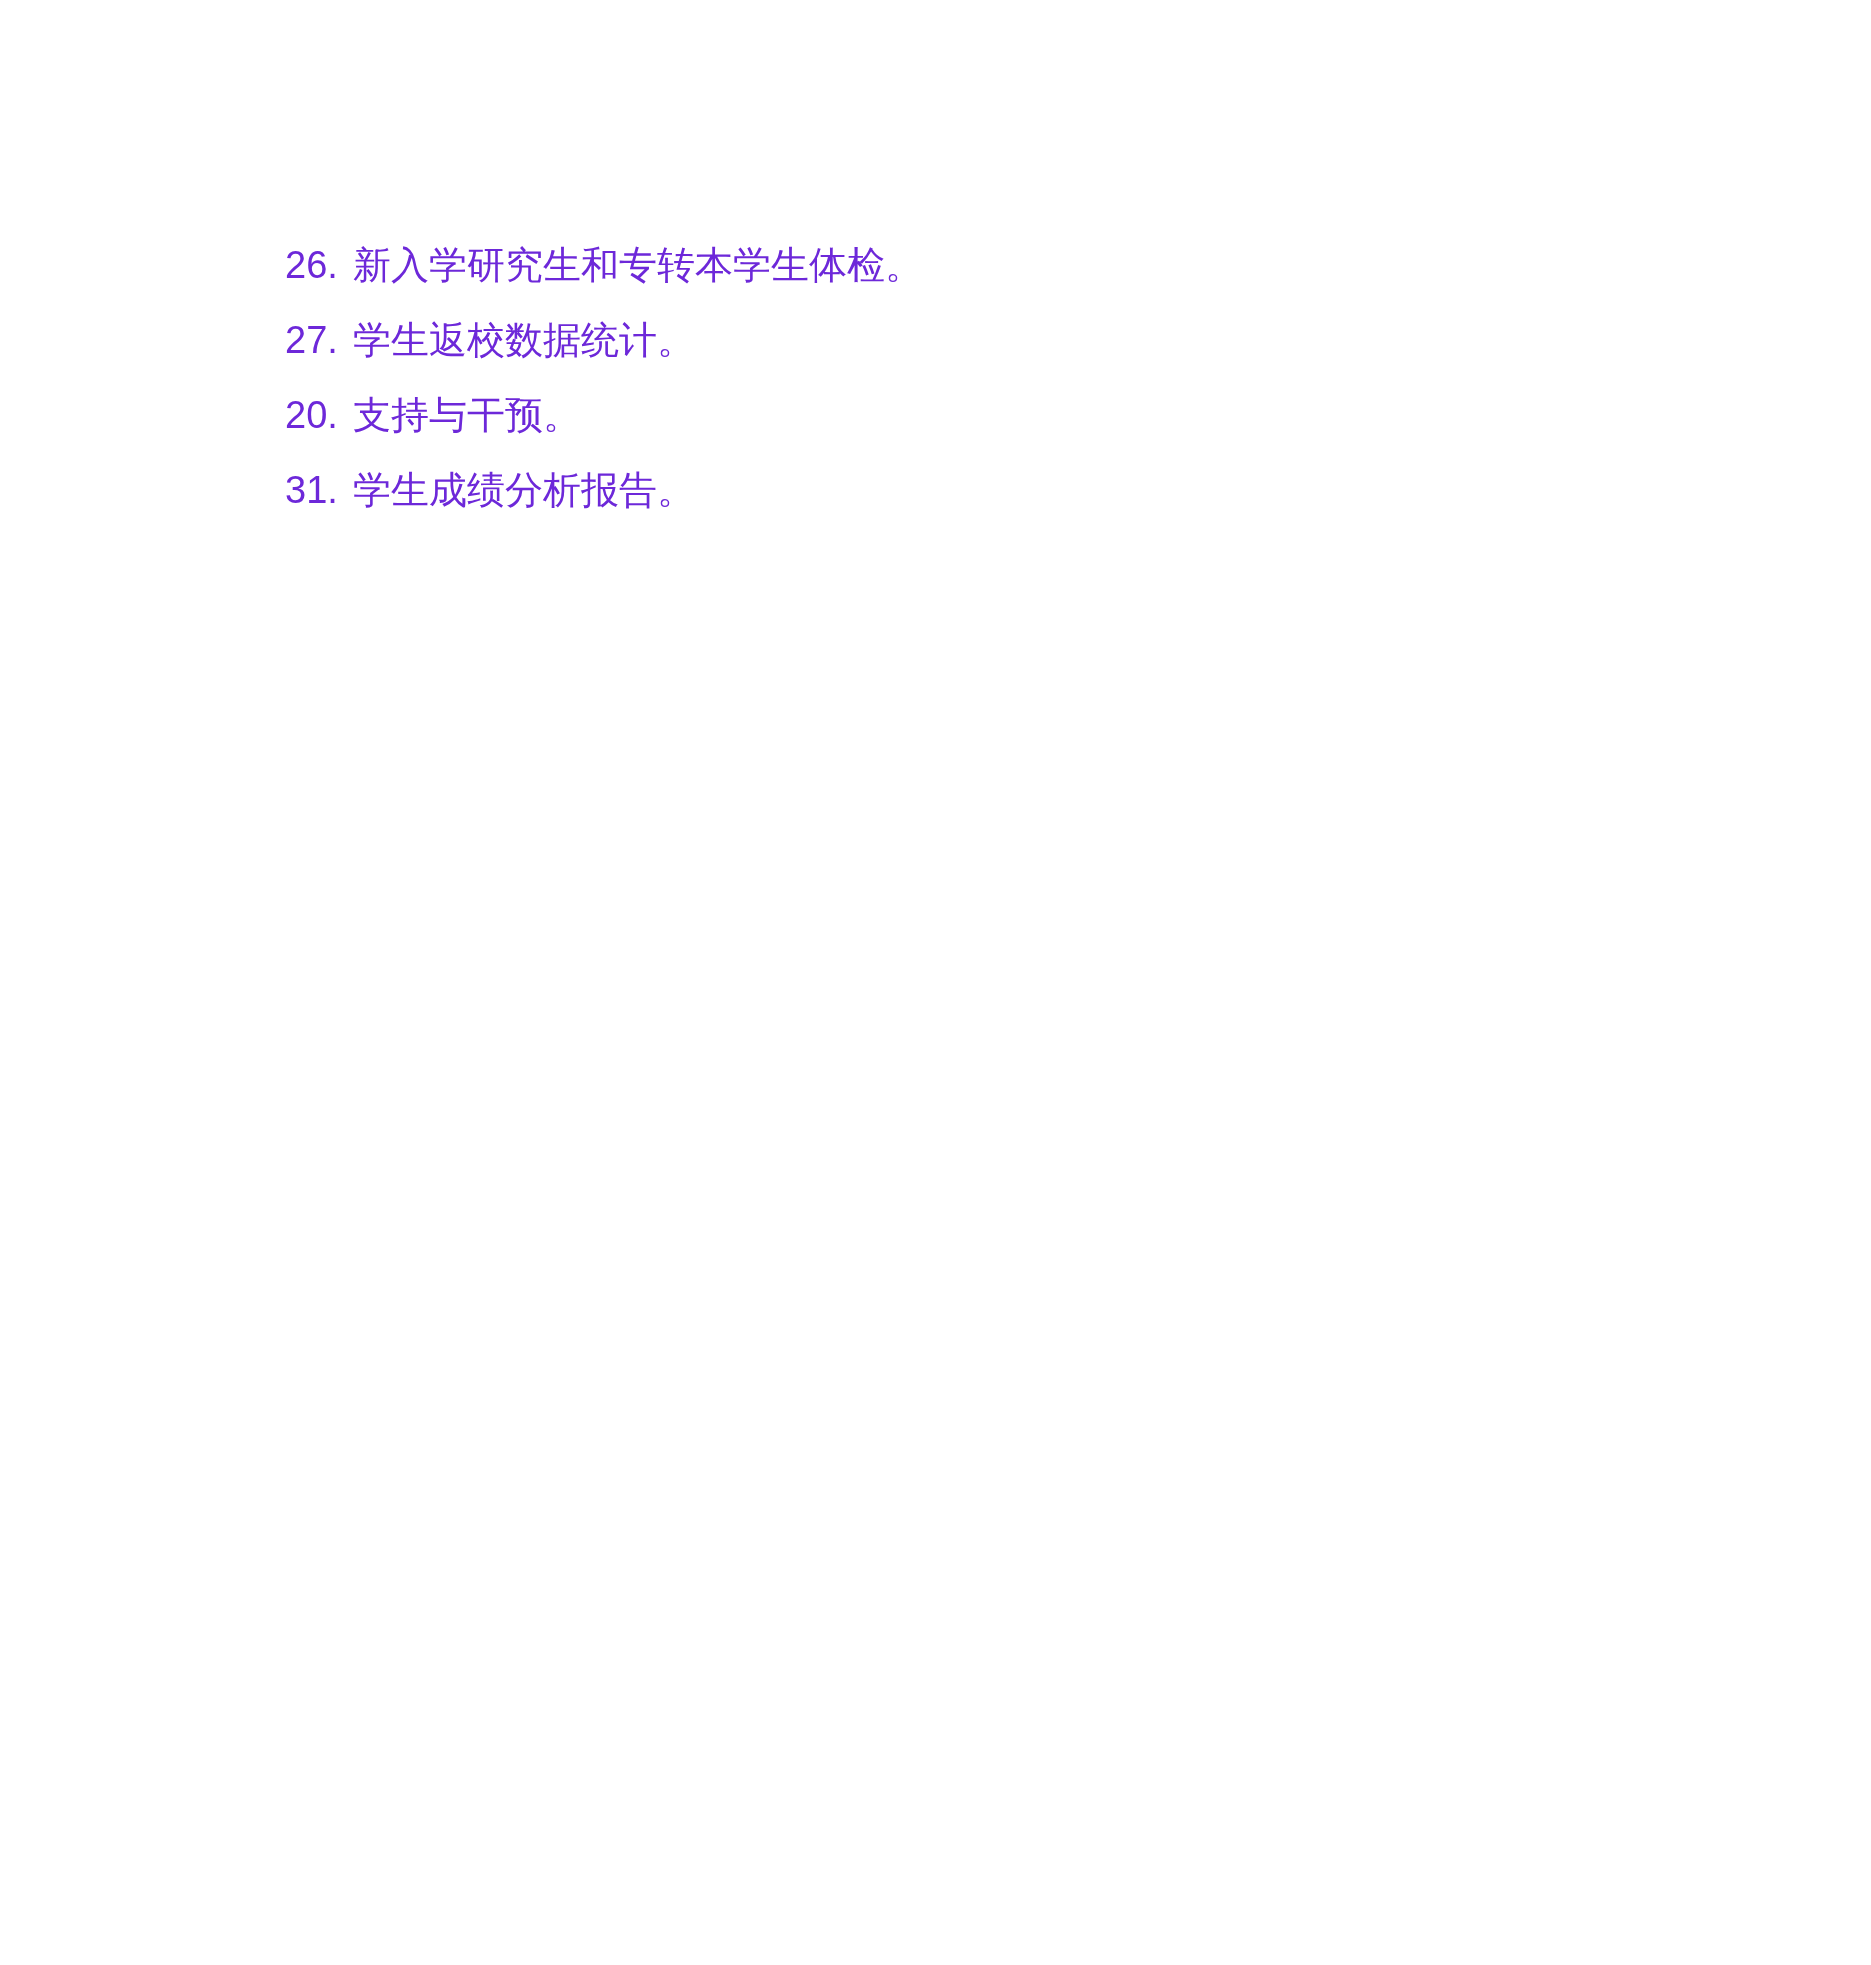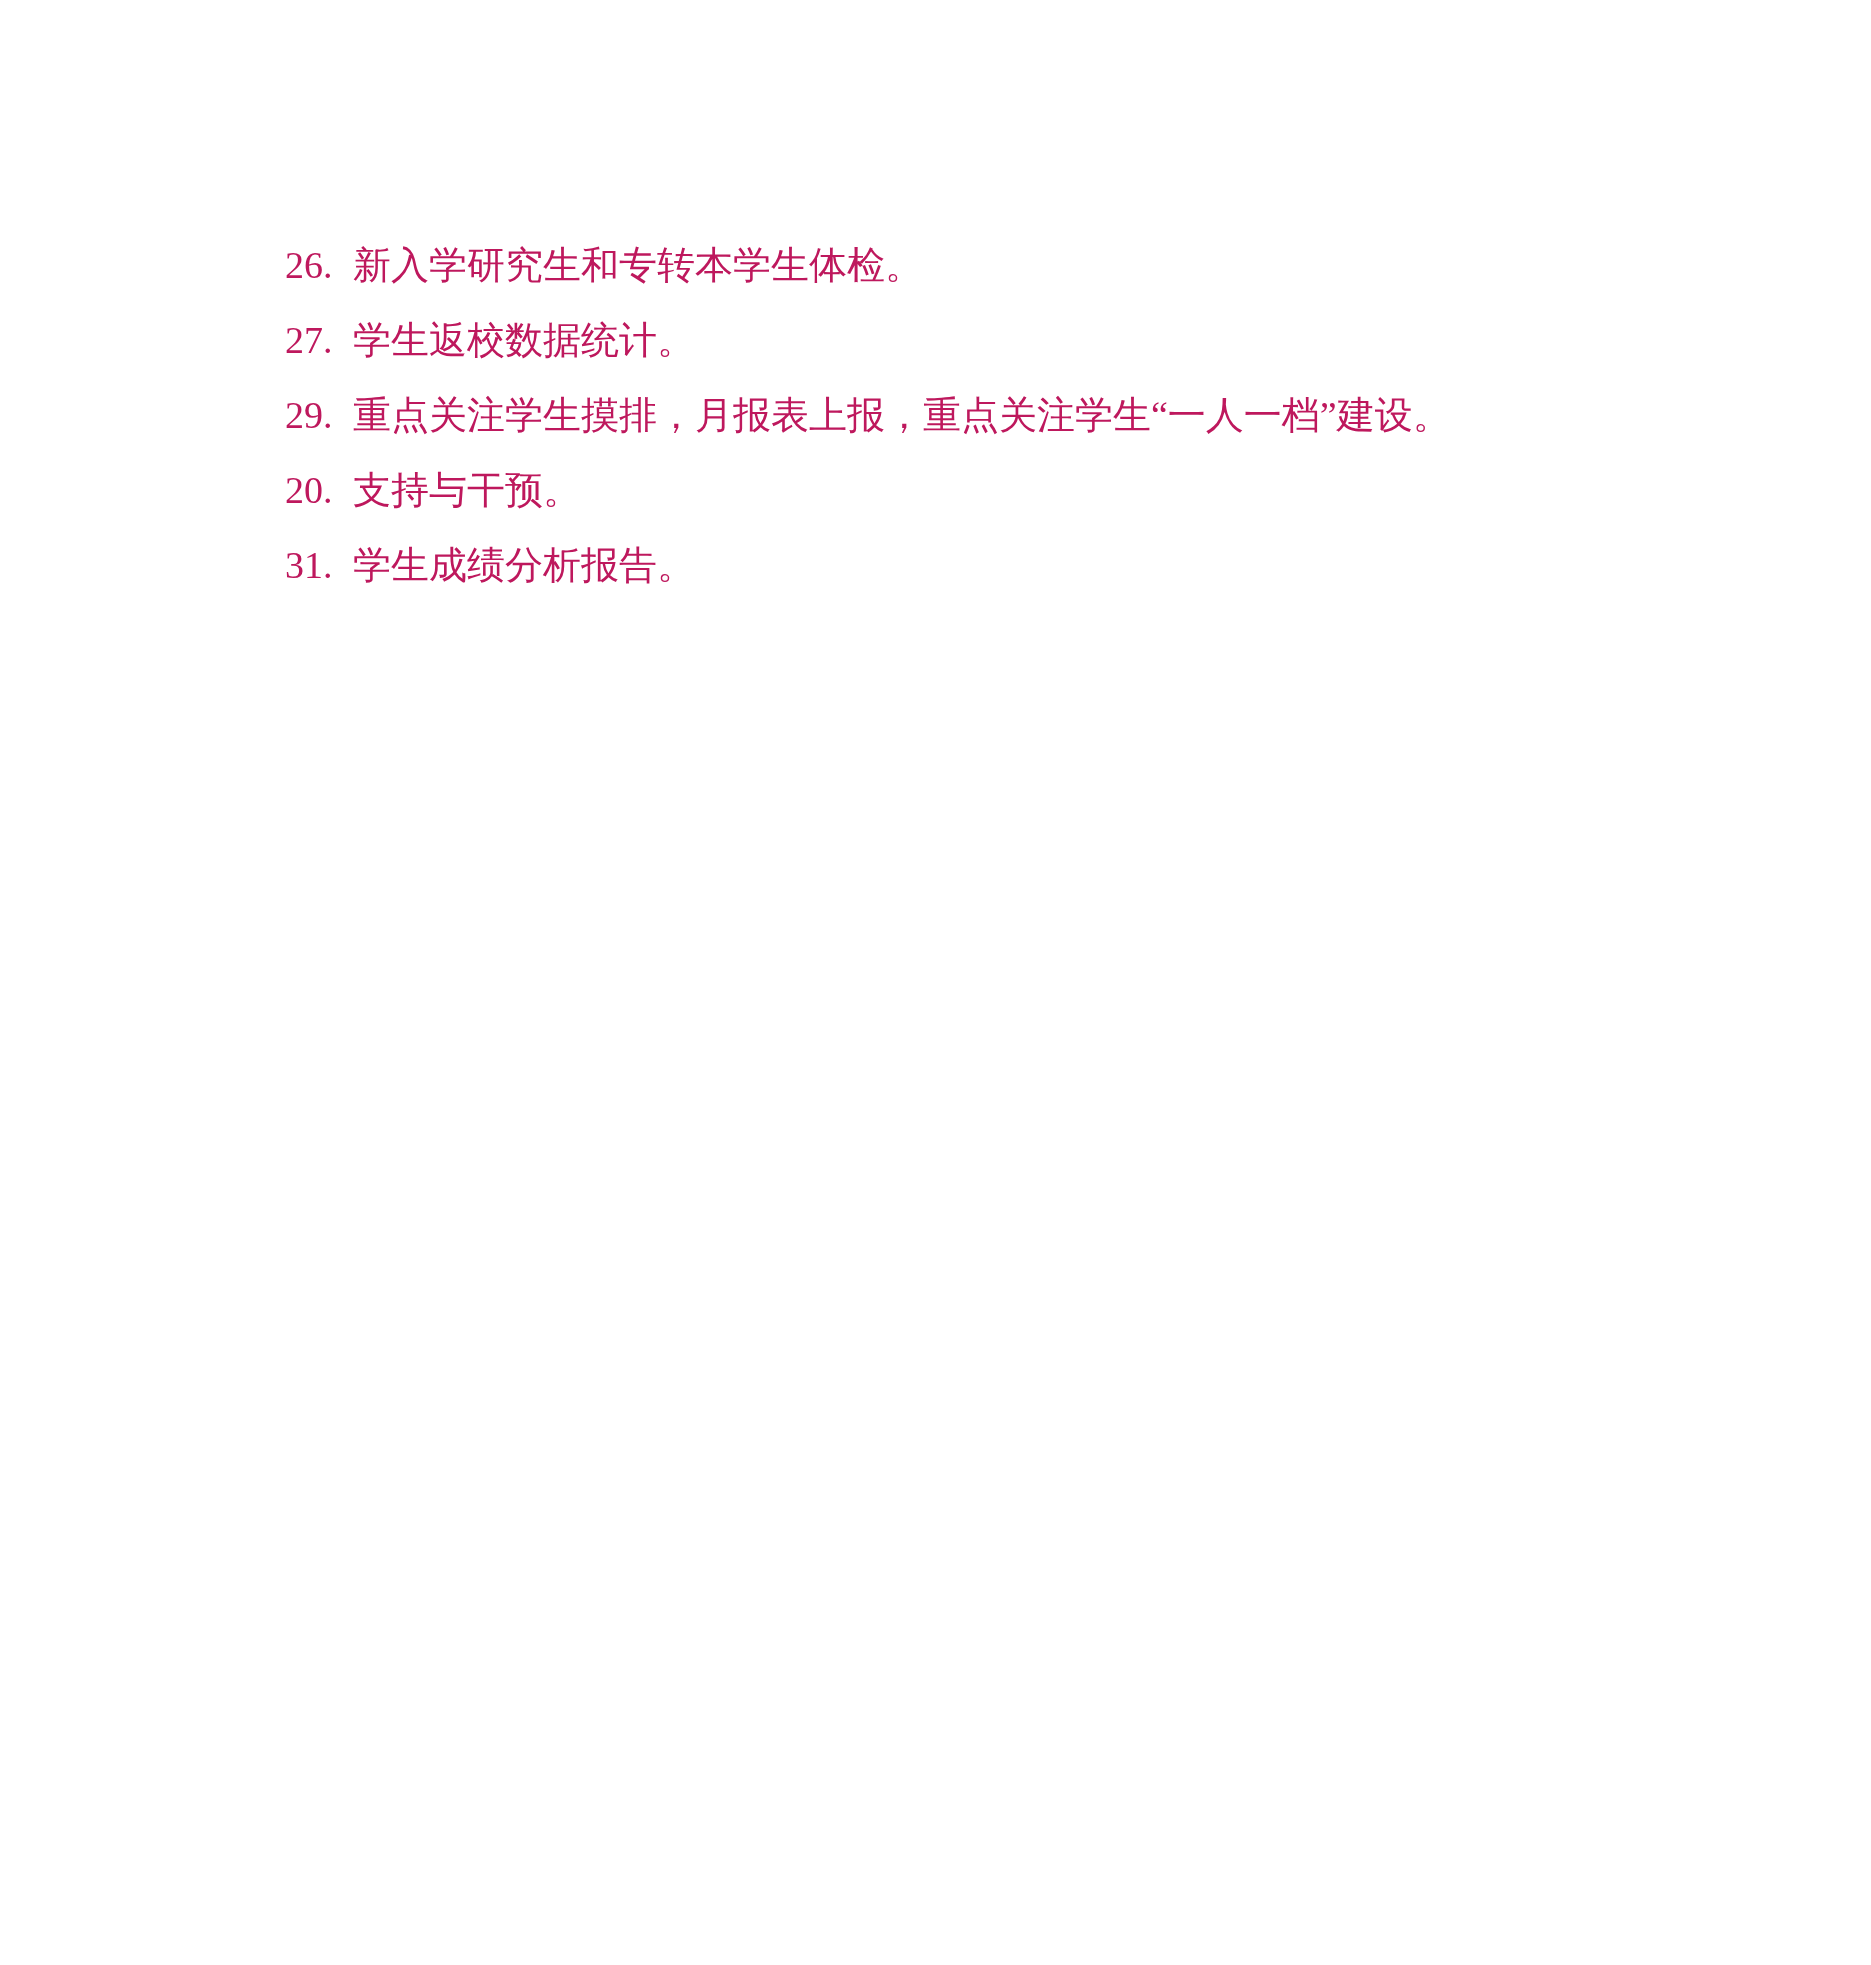--- a/index.html
+++ b/index.html
@@ -18,24 +18,24 @@
     left: 0; top: 0;
     width: 1872px;
     height: 2647px;
     background: #ffffff;
   }
   .doc {
     position: absolute;
     left: 285px;
     top: 228px;
     width: 1305px;
-    font-family: Liberation Serif, serif;
+    font-family: Liberation Sans, sans-serif;
     font-size: 38px;
     line-height: 75px;
-    color: #be185d;
+    color: #6d28d9;
     letter-spacing: 0;
   }
   .item {
     display: flex;
     align-items: flex-start;
   }
   .num {
     flex: 0 0 68px;
     white-space: nowrap;
   }
@@ -66,26 +66,20 @@
     </div>
 
     <div class="item">
       <span class="num">27.</span>
       <span class="txt">
         <span class="line">学生返校数据统计。</span>
       </span>
     </div>
 
 
-    <div class="item">
-      <span class="num">29.</span>
-      <span class="txt">
-        <span class="line">重点关注学生摸排，月报表上报，重点关注学生“一人一档”建设。</span>
-      </span>
-    </div>
 
     <div class="item">
       <span class="num">20.</span>
       <span class="txt">
         <span class="line">支持与干预。</span>
       </span>
     </div>
 
     <div class="item">
       <span class="num">31.</span>

